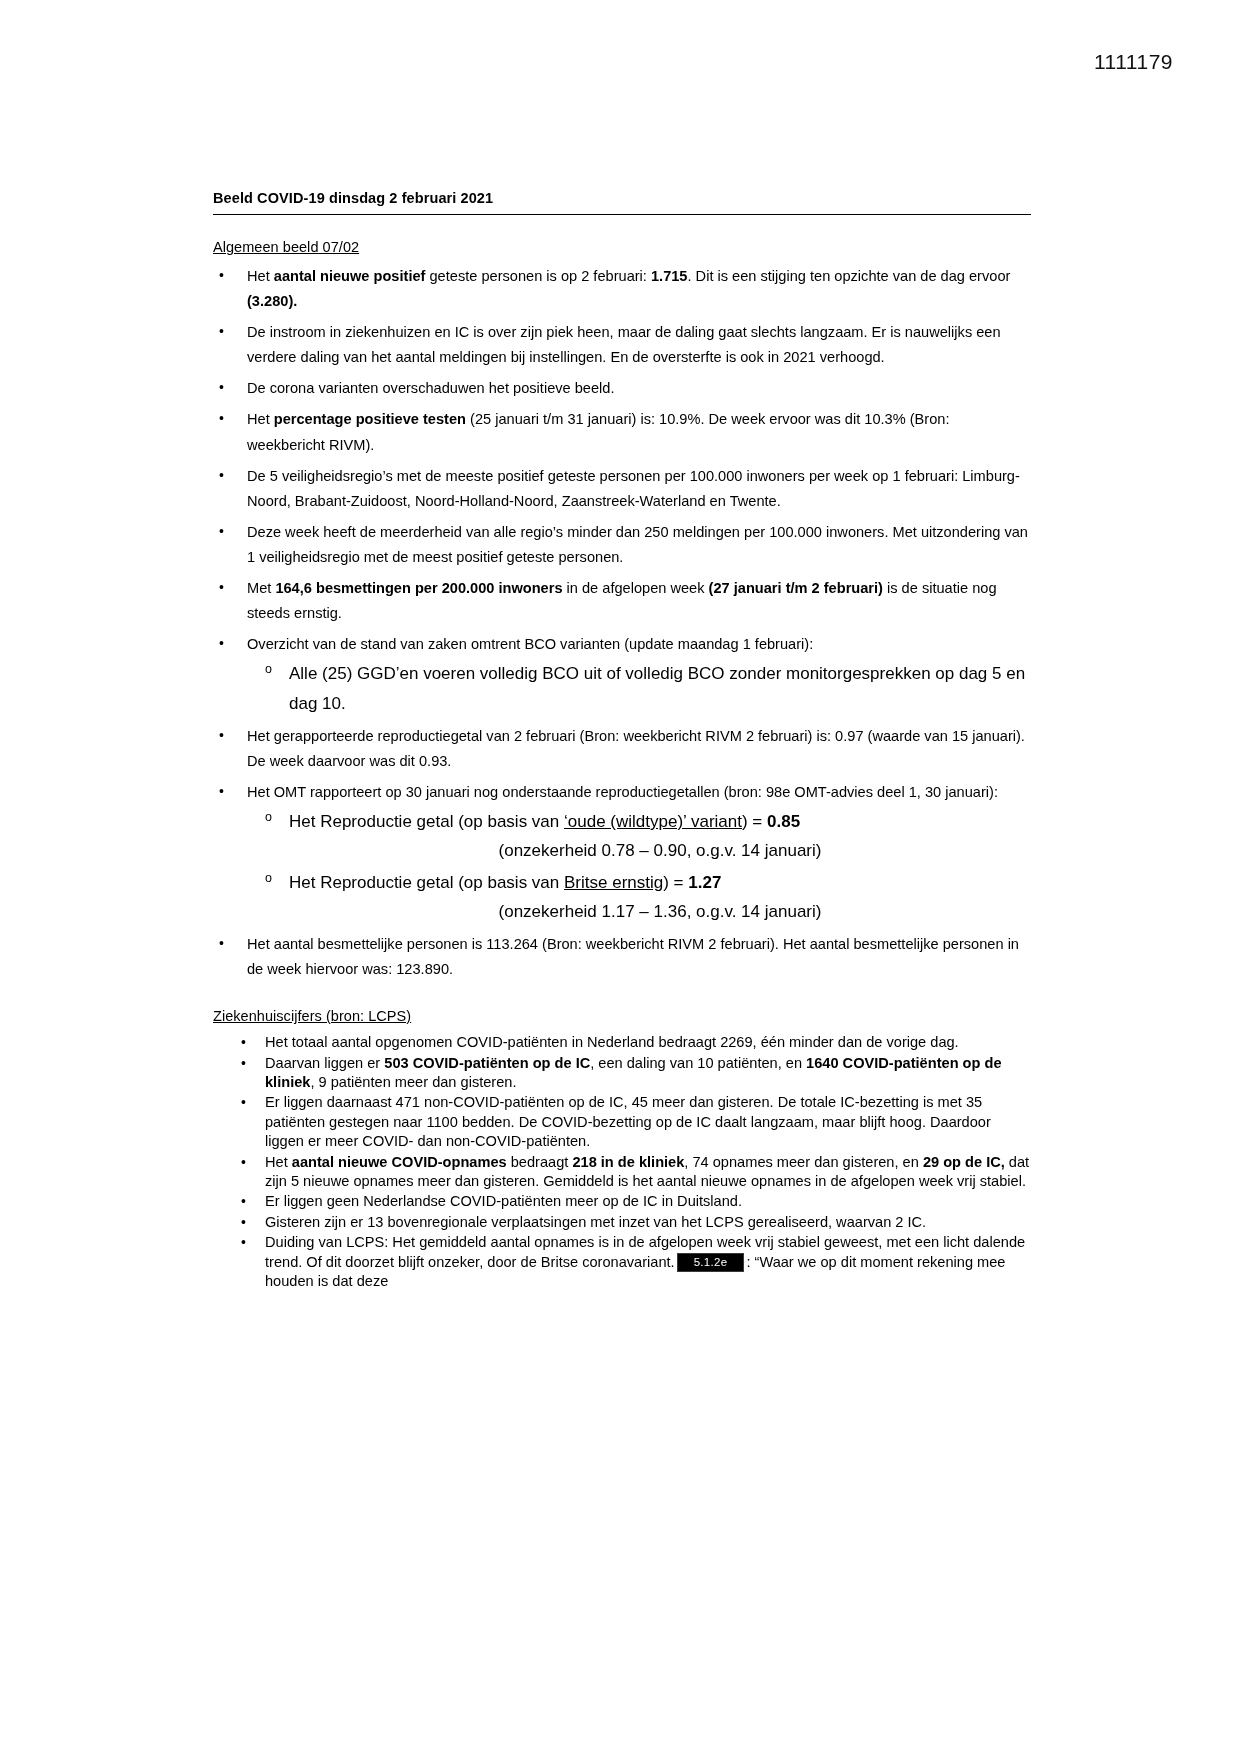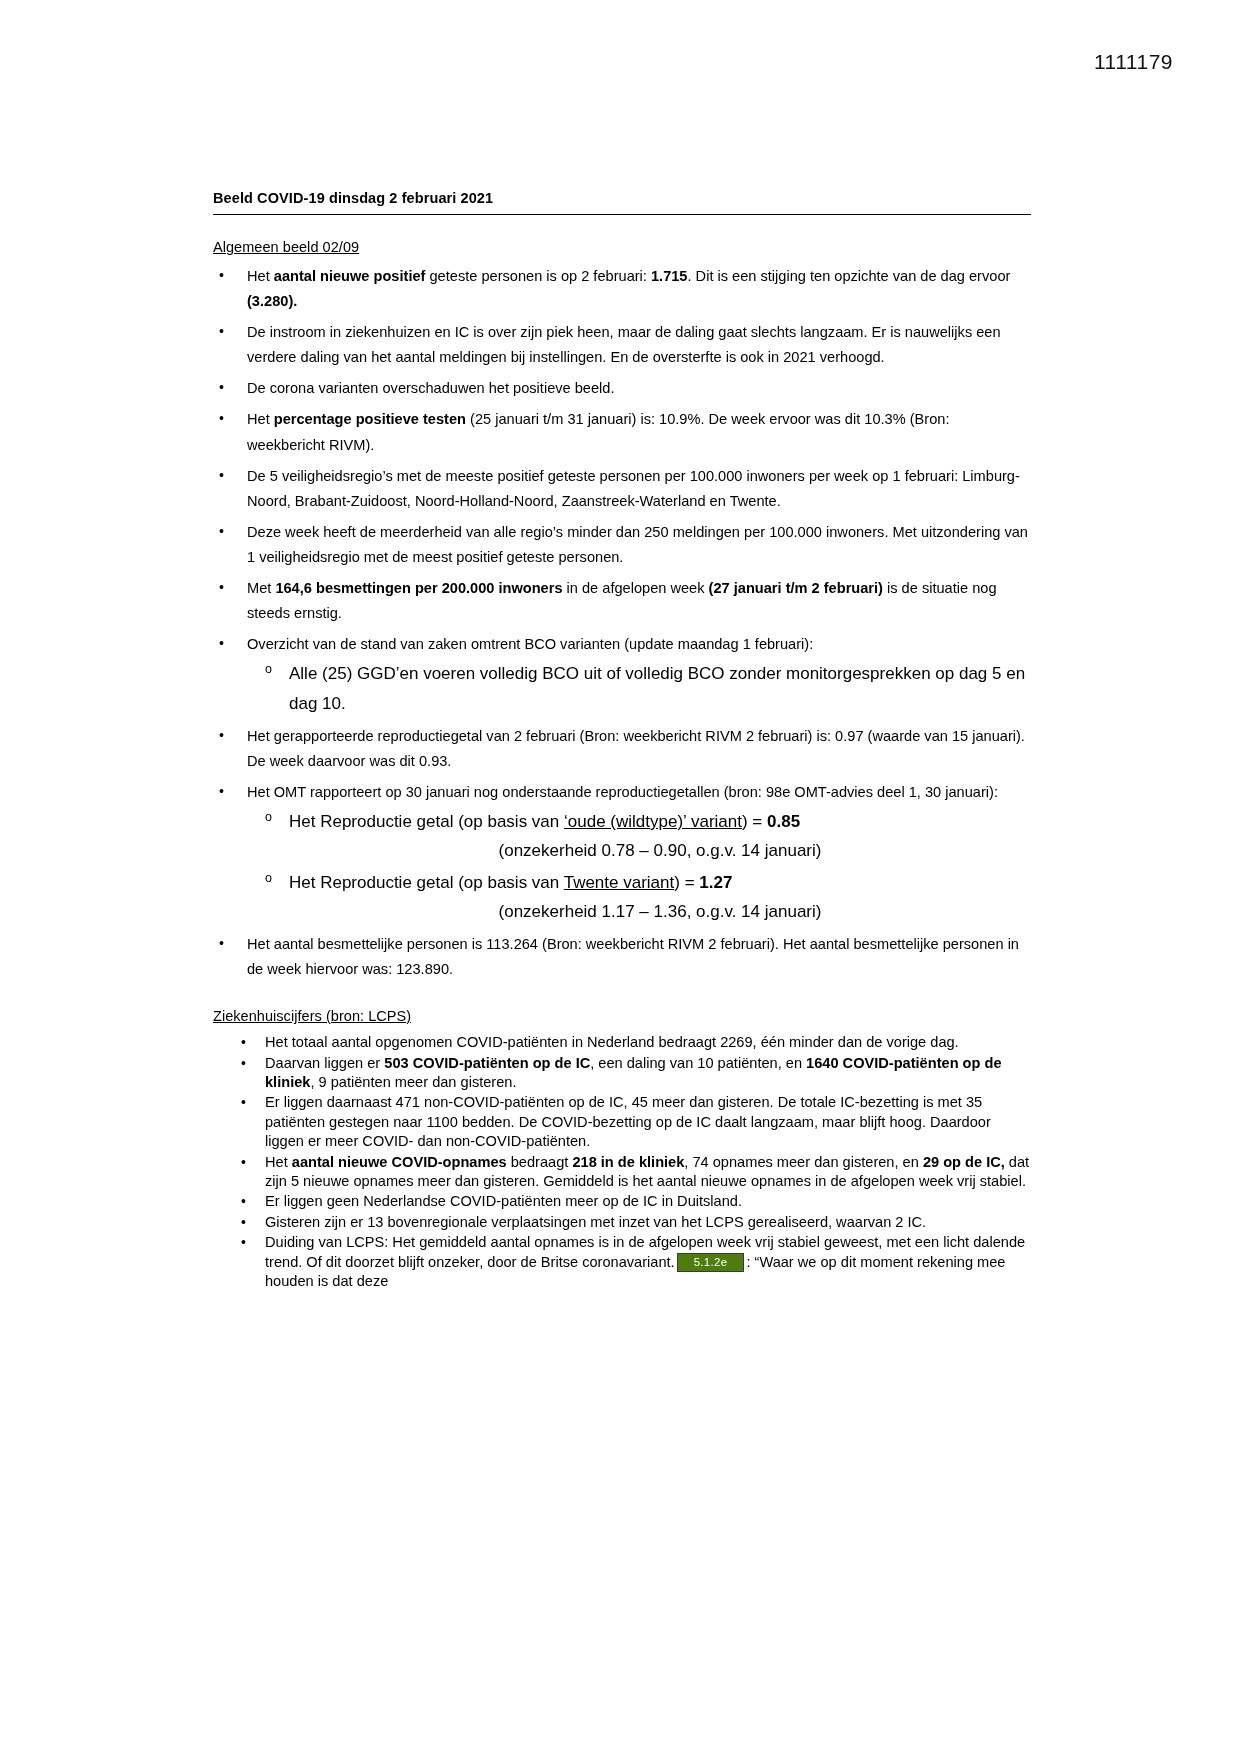--- a/index.html
+++ b/index.html
@@ -107,42 +107,42 @@
     left: 28px;
     top: 0px;
   }
   .section2 {
     margin-top: 26px;
   }
   b, strong { font-weight: bold; }
   .u { text-decoration: underline; }
   .redacted {
     display: inline-block;
-    background: #4d7c0f;
+    background: #000000;
     color: #ffffff;
     font-size: 11.5px;
     padding: 1px 16px;
     margin: 0 2px;
     border: 1px solid #3a3a3a;
     vertical-align: middle;
     letter-spacing: 0.3px;
   }
 </style>
 </head>
 <body>
 
 <div class="page">
 
   <div class="doc-number">1111179</div>
 
   <div class="content">
 
     <div class="title-row">Beeld COVID-19 dinsdag 2 februari 2021</div>
 
-    <div class="section-head">Algemeen beeld 02/09</div>
+    <div class="section-head">Algemeen beeld 07/02</div>
 
     <ul class="lvl1">
       <li>
         Het <b>aantal nieuwe positief</b> geteste personen is op 2 februari: <b>1.715</b>. Dit is een stijging ten opzichte van de dag ervoor <b>(3.280).</b>
       </li>
       <li>De instroom in ziekenhuizen en IC is over zijn piek heen, maar de daling gaat slechts langzaam. Er is nauwelijks een verdere daling van het aantal meldingen bij instellingen. En de oversterfte is ook in 2021 verhoogd.</li>
       <li>De corona varianten overschaduwen het positieve beeld.</li>
       <li>
         Het <b>percentage positieve testen</b> (25 januari t/m 31 januari) is: 10.9%. De week ervoor was dit 10.3% (Bron: weekbericht RIVM).
       </li>
@@ -159,21 +159,21 @@
       </li>
       <li>Het gerapporteerde reproductiegetal van 2 februari (Bron: weekbericht RIVM 2 februari) is: 0.97 (waarde van 15 januari). De week daarvoor was dit 0.93.</li>
       <li>
         <span>Het OMT rapporteert op 30 januari nog onderstaande reproductiegetallen (bron: 98e OMT-advies deel 1, 30 januari):</span>
         <ul class="lvl2">
           <li>
             <span>Het Reproductie getal (op basis van </span><span class="u">‘oude (wildtype)’ variant</span><span>) = </span><b>0.85</b>
             <span class="sub-indent">(onzekerheid 0.78 – 0.90, o.g.v. 14 januari)</span>
           </li>
           <li>
-            <span>Het Reproductie getal (op basis van </span><span class="u">Twente variant</span><span>) = </span><b>1.27</b>
+            <span>Het Reproductie getal (op basis van </span><span class="u">Britse ernstig</span><span>) = </span><b>1.27</b>
             <span class="sub-indent">(onzekerheid 1.17 – 1.36, o.g.v. 14 januari)</span>
           </li>
         </ul>
       </li>
       <li>Het aantal besmettelijke personen is 113.264 (Bron: weekbericht RIVM 2 februari). Het aantal besmettelijke personen in de week hiervoor was: 123.890.</li>
     </ul>
 
     <div class="section2">
       <div class="section-head">Ziekenhuiscijfers (bron: LCPS)</div>
 

